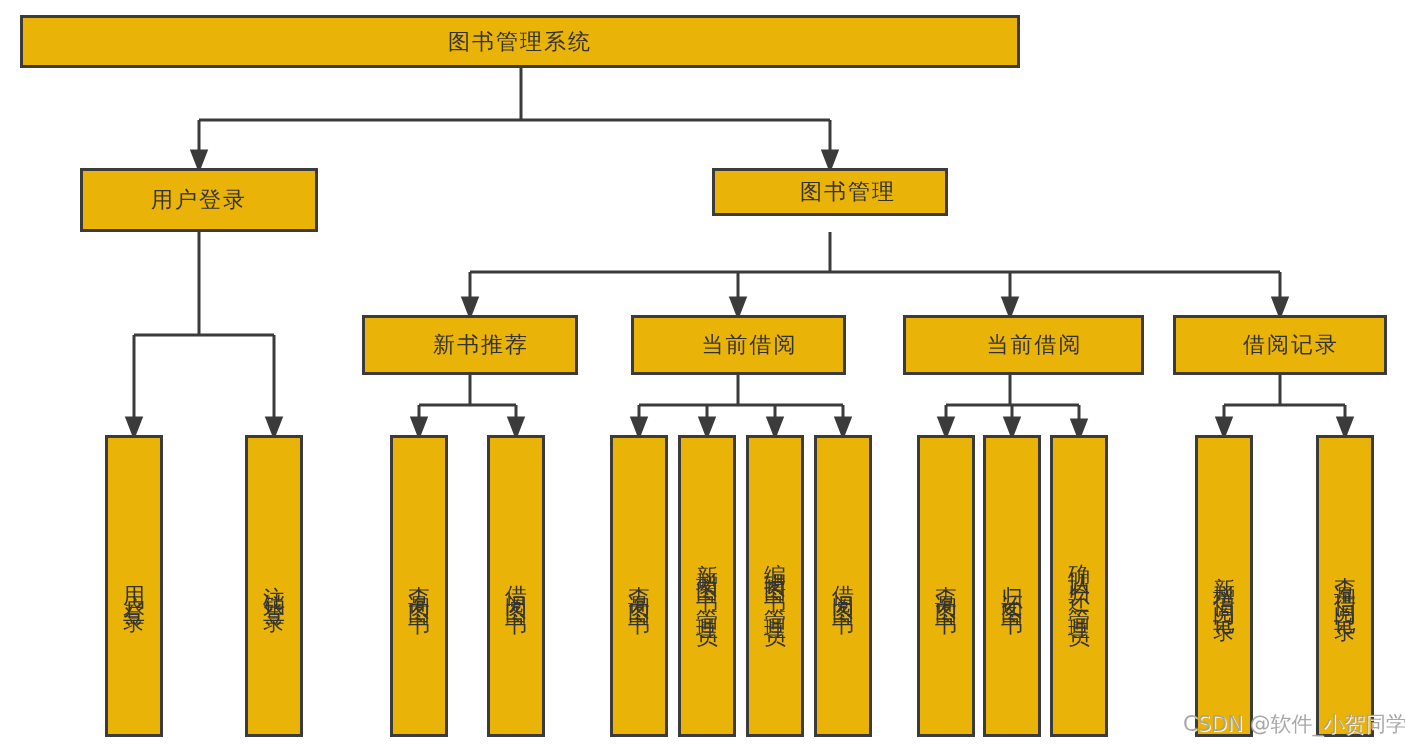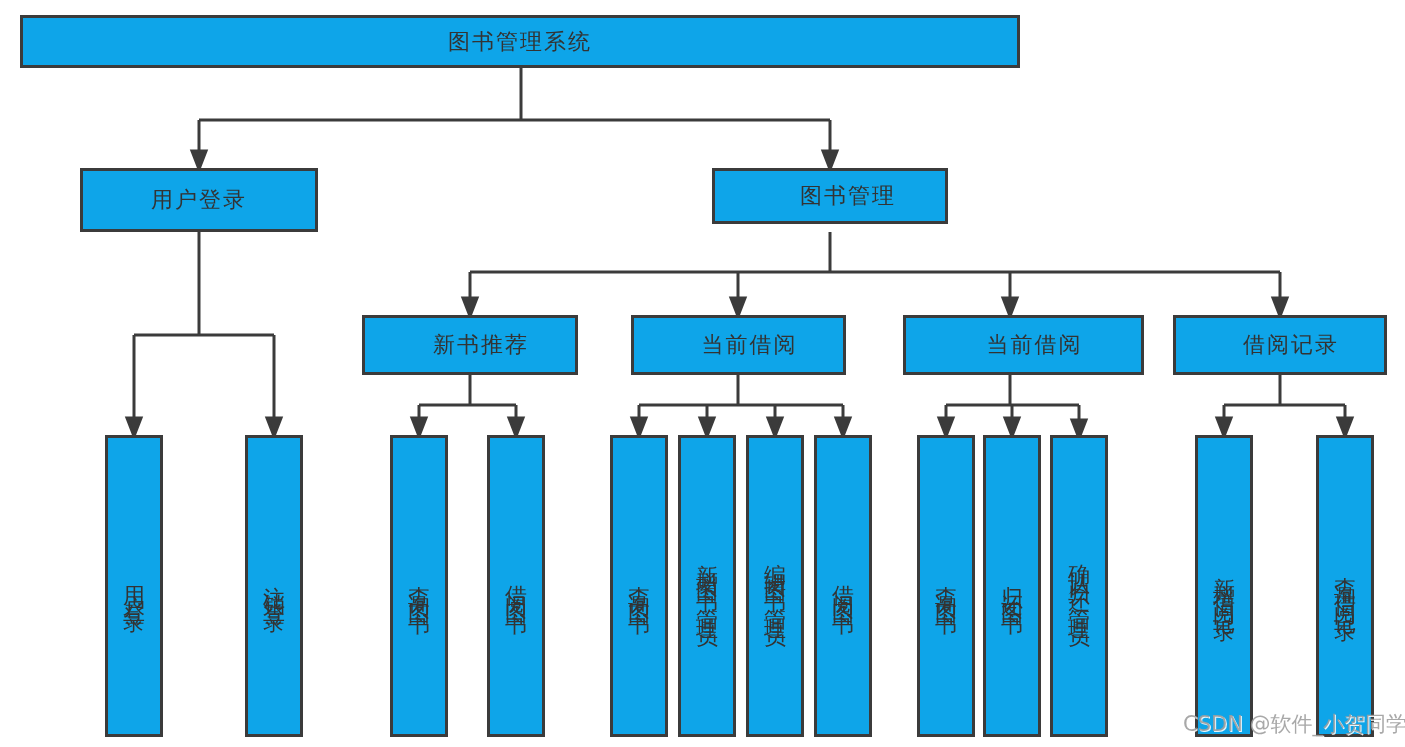--- a/index.html
+++ b/index.html
@@ -20,35 +20,35 @@
     left: 0;
     top: 0;
     width: 1405px;
     height: 747px;
     z-index: 1;
   }
   .box {
     position: absolute;
     box-sizing: border-box;
     border: 3px solid #3b3b3b;
-    background: #0ea5e9;
+    background: #eab308;
     display: flex;
     align-items: center;
     justify-content: center;
     color: #333333;
     z-index: 2;
   }
   .hlabel {
     font-size: 22px;
     letter-spacing: 2px;
     white-space: nowrap;
   }
   .root-box   { left: 20px;  top: 15px;  width: 1000px; height: 53px; }
   .lvl2-a     { left: 80px;  top: 168px; width: 238px;  height: 64px; }
-  .lvl2-b     { left: 712px; top: 168px; width: 236px;  height: 56px; padding-left: 36px; }
+  .lvl2-b     { left: 712px; top: 168px; width: 236px;  height: 48px; padding-left: 36px; }
   .lvl3       { top: 315px; height: 60px; padding-left: 22px; }
   .lvl3-a     { left: 362px;  width: 216px; }
   .lvl3-b     { left: 631px;  width: 215px; }
   .lvl3-c     { left: 903px;  width: 241px; text-align: right; }
   .lvl3-d     { left: 1173px; width: 214px; }
   .leaf {
     top: 435px;
     width: 58px;
     height: 302px;
   }

